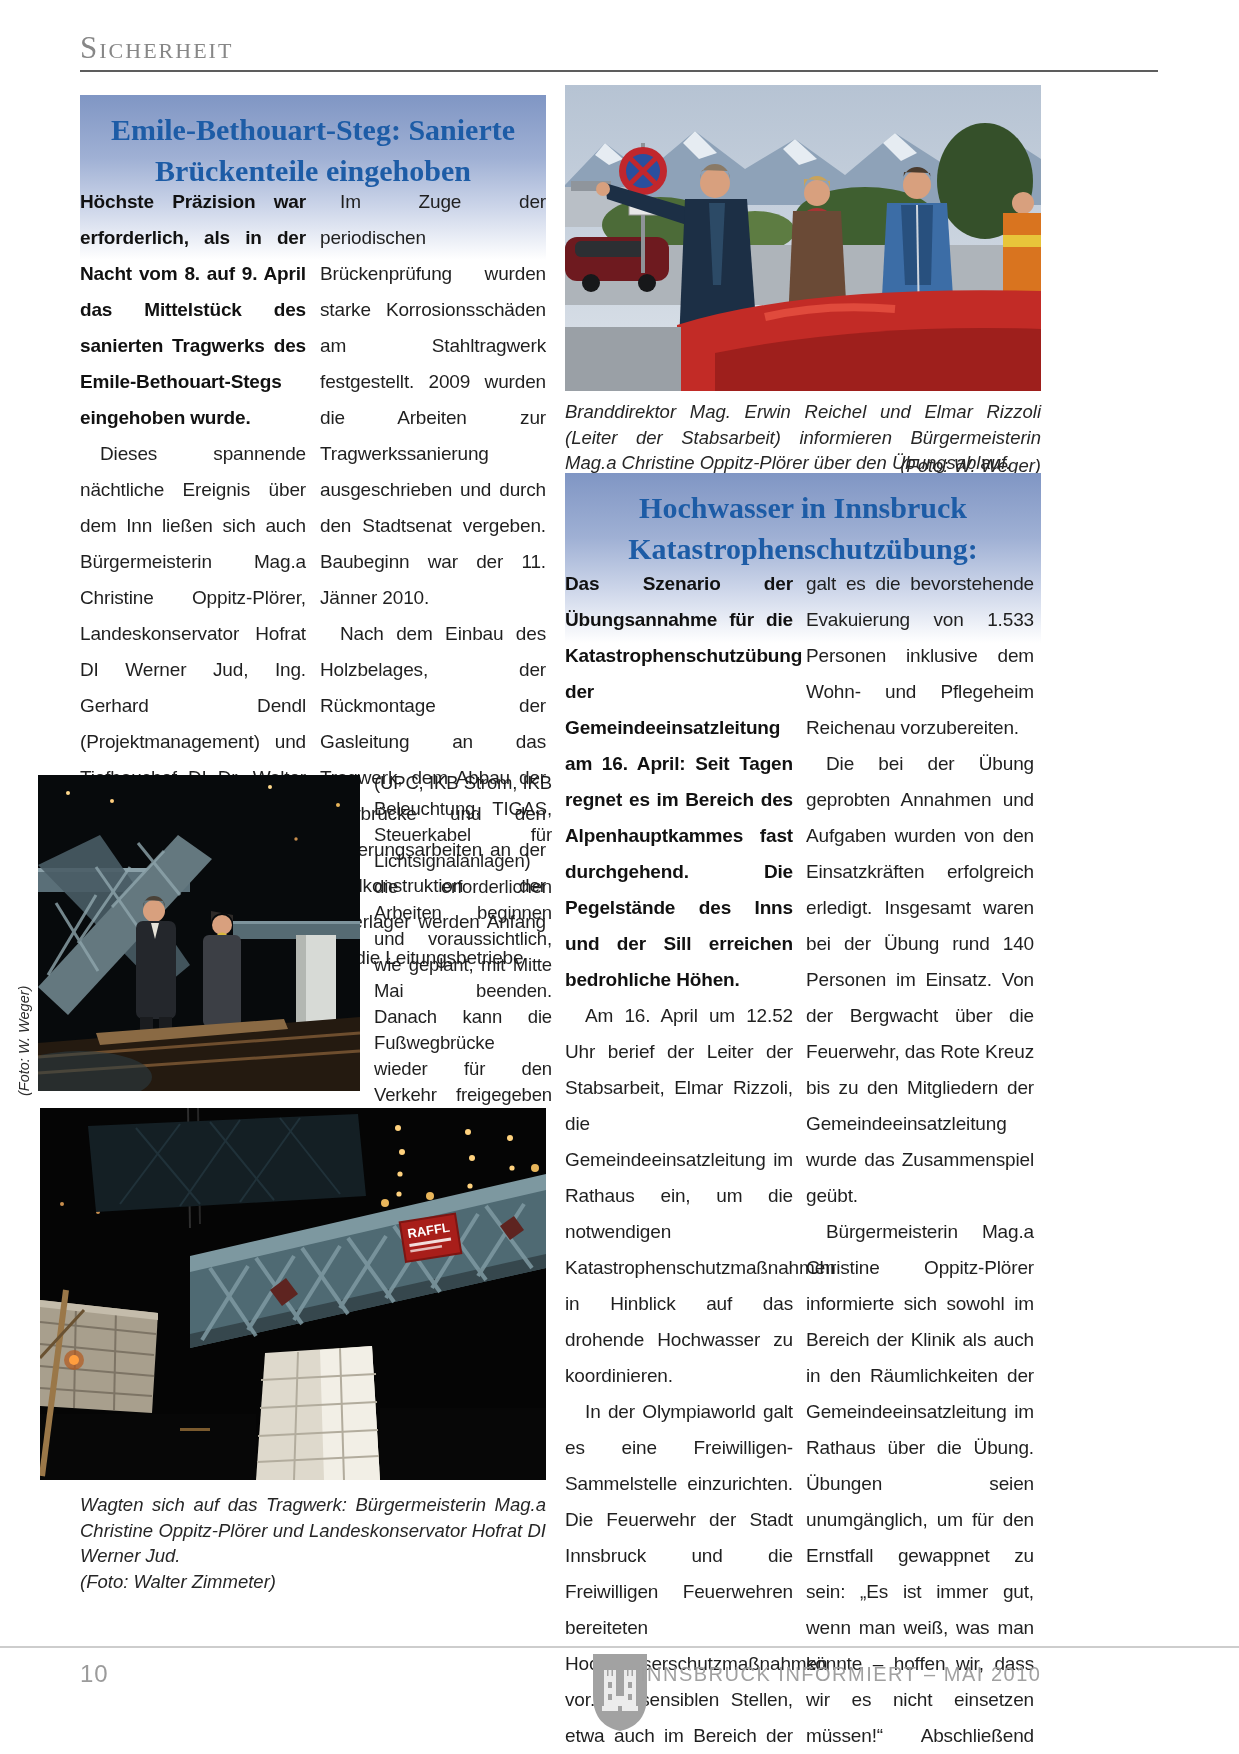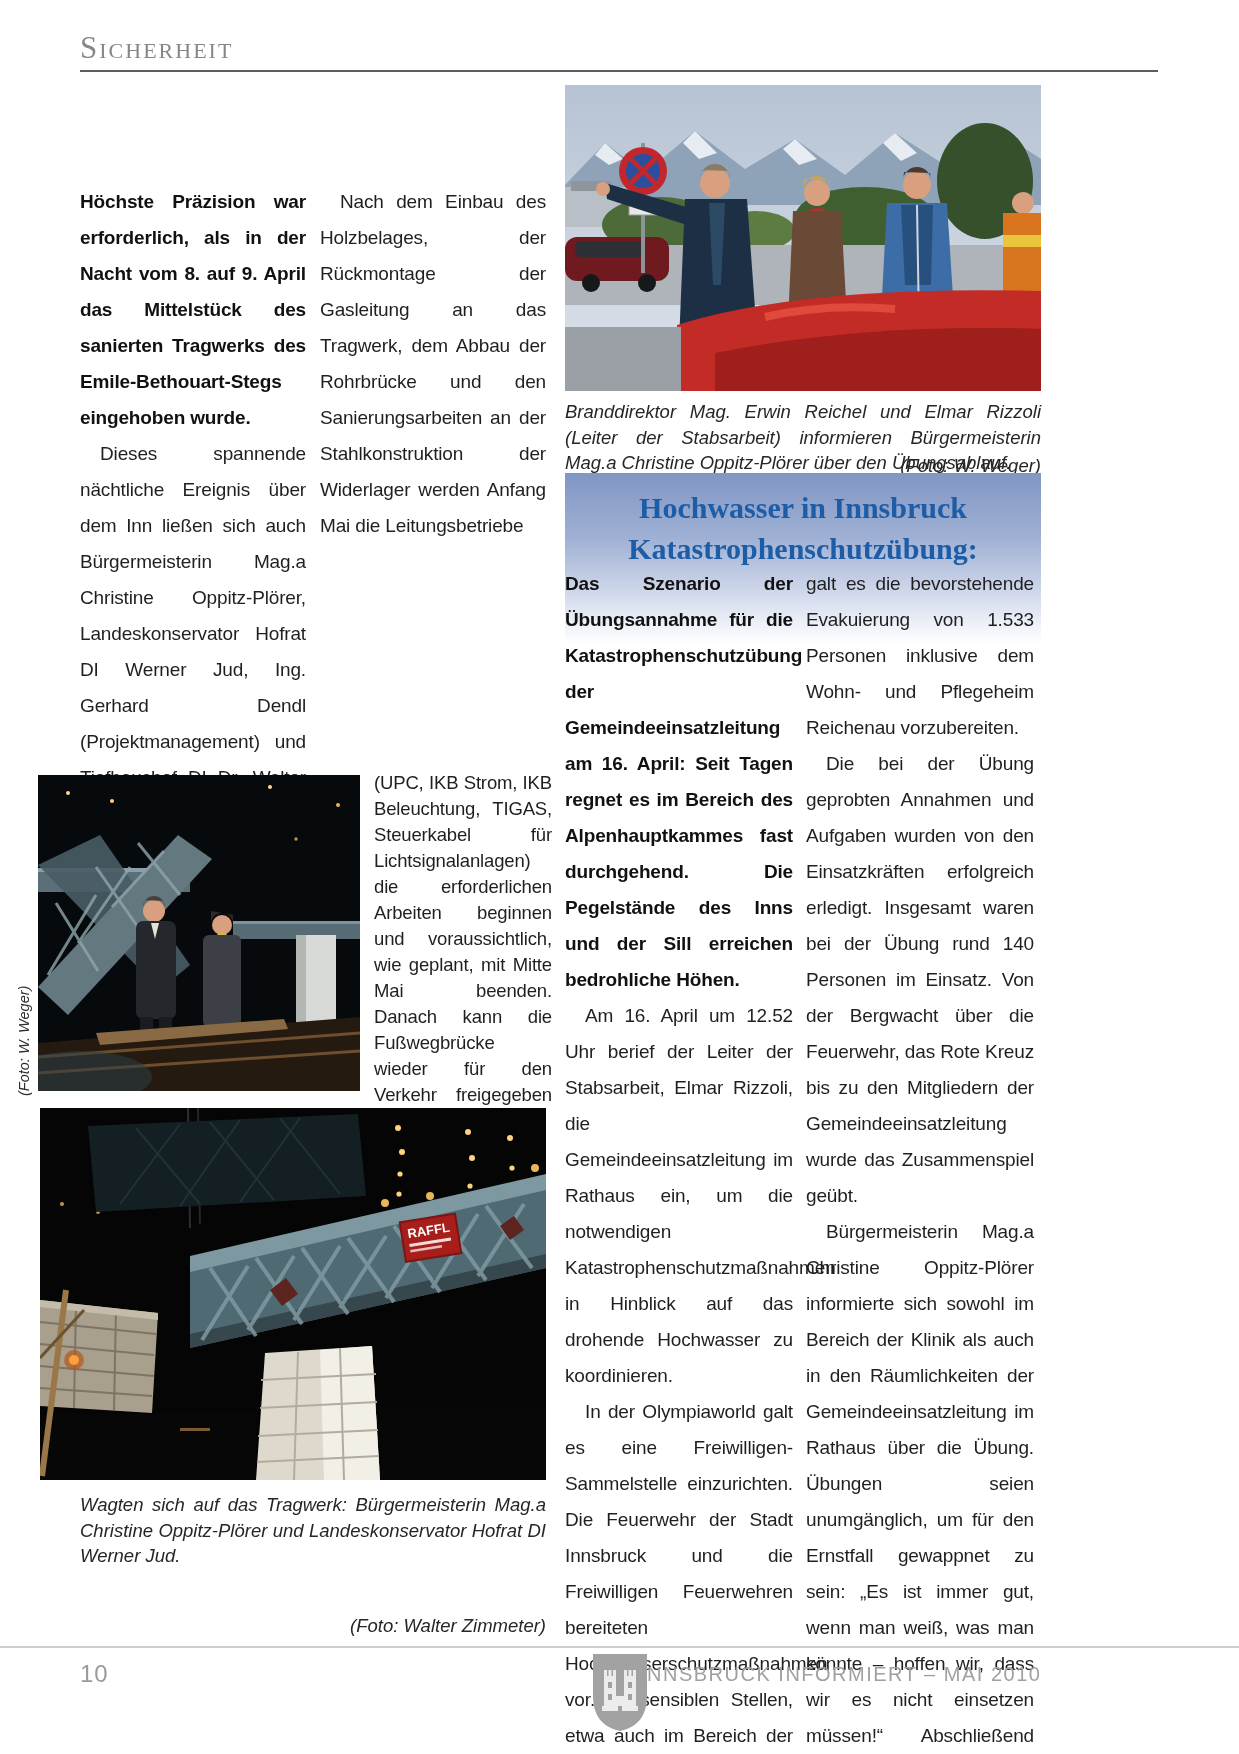--- a/index.html
+++ b/index.html
@@ -43,47 +43,52 @@
   #photo-briefing { left:565px; top:85px;  width:476px; height:306px; }
   #photo-bridge-people { left:38px; top:775px; width:322px; height:316px; }
   #photo-bridge-crane  { left:40px; top:1108px; width:506px; height:372px; }
   .photo svg { display:block; }
 
   
   .caption { font-style:italic; font-size:18.5px; line-height:25.5px; color:#262626; text-align:justify; }
   #caption1 { position:absolute; left:565px; top:399px; width:476px; height:80px; }
   #caption1 .credit { position:absolute; right:0; bottom:1px; }
   #caption3 { position:absolute; left:80px; top:1492px; width:466px; }
-  #caption3 .credit-line { text-align:right; font-style:italic;margin-top:44px; }
+  #caption3 .credit-line { font-style:italic; }
   .vertical-credit {
     position:absolute; left:16px; top:1096px; transform:rotate(-90deg); transform-origin:0 0;
     font-style:italic; font-size:14.5px; color:#2e2e2e; white-space:nowrap;
   }
 
   
   .footer-rule { position:absolute; left:0; top:1646px; width:1239px; height:2px; background:#cdcdcd; }
   .page-number { position:absolute; left:80px; top:1660px; font-size:24px; color:#9b9b9b; letter-spacing:1px; }
   .crest { position:absolute; left:591px; top:1652px; width:58px; height:80px; }
   .magazine-title { position:absolute; left:640px; top:1663px; width:518px; text-align:left; font-size:20px; color:#a0a0a0; letter-spacing:1.5px; }
 </style>
 </head>
 <body>
 
 <div class="page">
 
   <div class="section-header">Sicherheit</div>
   <div class="header-rule"></div>
 
+  <div class="title-block" id="title1">
+    <div>Emile-Bethouart-Steg: Sanierte</div>
+    <div>Brückenteile eingehoben</div>
+  </div>
 
   <div class="col body-text" id="col1">
     <p class="lead">Höchste Präzision war erforderlich, als in der Nacht vom 8. auf 9. April das Mittelstück des sanierten Tragwerks des Emile-Bethouart-Stegs eingehoben wurde.</p>
     <p class="indent">Dieses spannende nächtliche Ereignis über dem Inn ließen sich auch Bürgermeisterin Mag.a Christine Oppitz-Plörer, Landeskonservator Hofrat DI Werner Jud, Ing. Gerhard Dendl (Projektmanagement) und Tiefbauchef DI Dr. Walter Zimmeter nicht entgehen.</p>
     <p class="indent">Wie DI Karl Heinz Reckziegel (Tiefbau-Planung) erläutert, wurde der „Eiserne Innsteg“ in den Jahren 1873 bis 1875 als Fußwegbrücke errichtet. Der Steg ist</p>
   </div>
   <div class="col body-text" id="col2">
+    <p class="indent">Im Zuge der periodischen Brückenprüfung wurden starke Korrosionsschäden am Stahltragwerk festgestellt. 2009 wurden die Arbeiten zur Tragwerkssanierung ausgeschrieben und durch den Stadtsenat vergeben. Baubeginn war der 11. Jänner 2010.</p>
     <p class="indent">Nach dem Einbau des Holzbelages, der Rückmontage der Gasleitung an das Tragwerk, dem Abbau der Rohrbrücke und den Sanierungsarbeiten an der Stahlkonstruktion der Widerlager werden Anfang Mai die Leitungsbetriebe</p>
   </div>
   <div class="body-text" id="col2b">
     <p>(UPC, IKB Strom, IKB Beleuchtung, TIGAS, Steuerkabel für Lichtsignalanlagen) die erforderlichen Arbeiten beginnen und voraussichtlich, wie geplant, mit Mitte Mai beenden. Danach kann die Fußwegbrücke wieder für den Verkehr freigegeben werden. (WW)</p>
   </div>
 
   <div class="photo" id="photo-bridge-people">
     <svg width="322" height="316" viewBox="0 0 322 316">
       <rect width="322" height="316" fill="#070a0c"></rect>
       <circle cx="30" cy="18" r="2" fill="#ffd98c"></circle>

